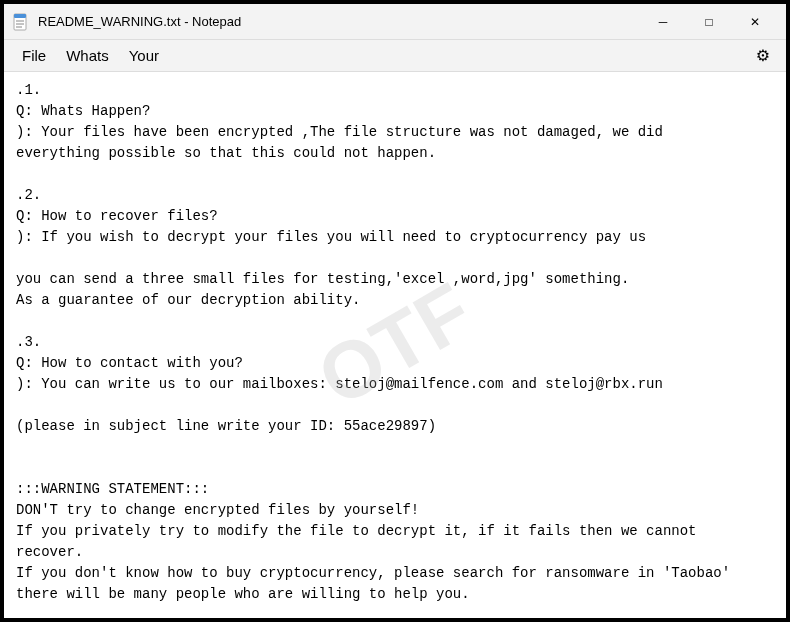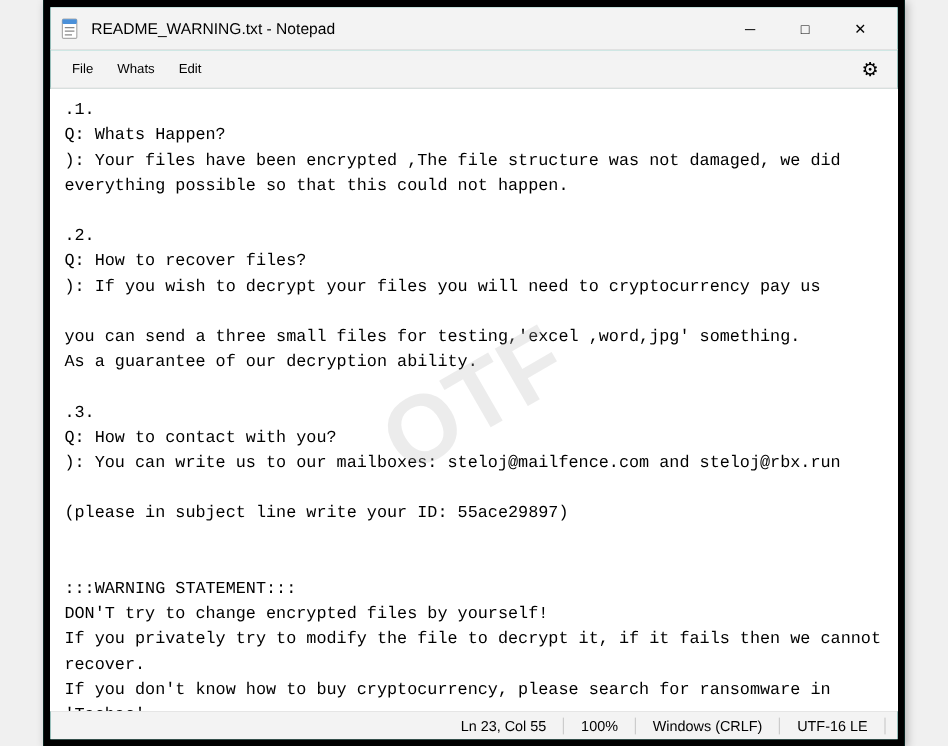--- a/index.html
+++ b/index.html
@@ -9,24 +9,24 @@
       background: #f0f0f0;
       display: flex;
       justify-content: center;
       align-items: center;
       width: 790px;
       height: 622px;
       overflow: hidden;
     }
 
     .window {
-      width: 718px;
+      width: 790px;
       height: 622px;
       background: #14b8a6;
-      border: 6px solid #000000;
+      border: 4px solid #000000;
       display: flex;
       flex-direction: column;
       box-shadow: 2px 2px 8px rgba(0,0,0,0.3);
     }
 
     
     .title-bar {
       background: #f3f3f3;
       height: 36px;
       display: flex;
@@ -74,21 +74,21 @@
       background: #f3f3f3;
       border-bottom: 1px solid #ddd;
       display: flex;
       align-items: center;
       padding: 0 8px;
       flex-shrink: 0;
     }
 
     .menu-item {
       padding: 4px 10px;
-      font-size: 11px;
+      font-size: 15px;
       color: #000;
       cursor: pointer;
       border-radius: 3px;
     }
 
     .menu-bar-right {
       margin-left: auto;
     }
 
     .gear-btn {
@@ -180,21 +180,21 @@
     <div class="title-bar-controls">
       <button class="title-btn">─</button>
       <button class="title-btn">□</button>
       <button class="title-btn close">✕</button>
     </div>
   </div>
 
   <div class="menu-bar">
     <span class="menu-item">File</span>
     <span class="menu-item">Whats</span>
-    <span class="menu-item">Edit</span>
+    <span class="menu-item">Your</span>
     <div class="menu-bar-right">
       <div class="gear-btn">⚙</div>
     </div>
   </div>
 
   <div class="editor-area">
     <div class="watermark">OTF</div>
     <div class="editor-content">.1.
 Q: Whats Happen?
 ): Your files have been encrypted ,The file structure was not damaged, we did
@@ -215,21 +215,14 @@
 
 
 :::WARNING STATEMENT:::
 DON'T try to change encrypted files by yourself!
 If you privately try to modify the file to decrypt it, if it fails then we cannot
 recover.
 If you don't know how to buy cryptocurrency, please search for ransomware in 'Taobao'
 there will be many people who are willing to help you.</div>
   </div>
 
-  <div class="status-bar">
-    <span class="status-spacer"></span>
-    <span class="status-item">Ln 23, Col 55</span>
-    <span class="status-item">100%</span>
-    <span class="status-item">Windows (CRLF)</span>
-    <span class="status-item">UTF-16 LE</span>
-  </div>
 
 </div>
 
 </body></html>

